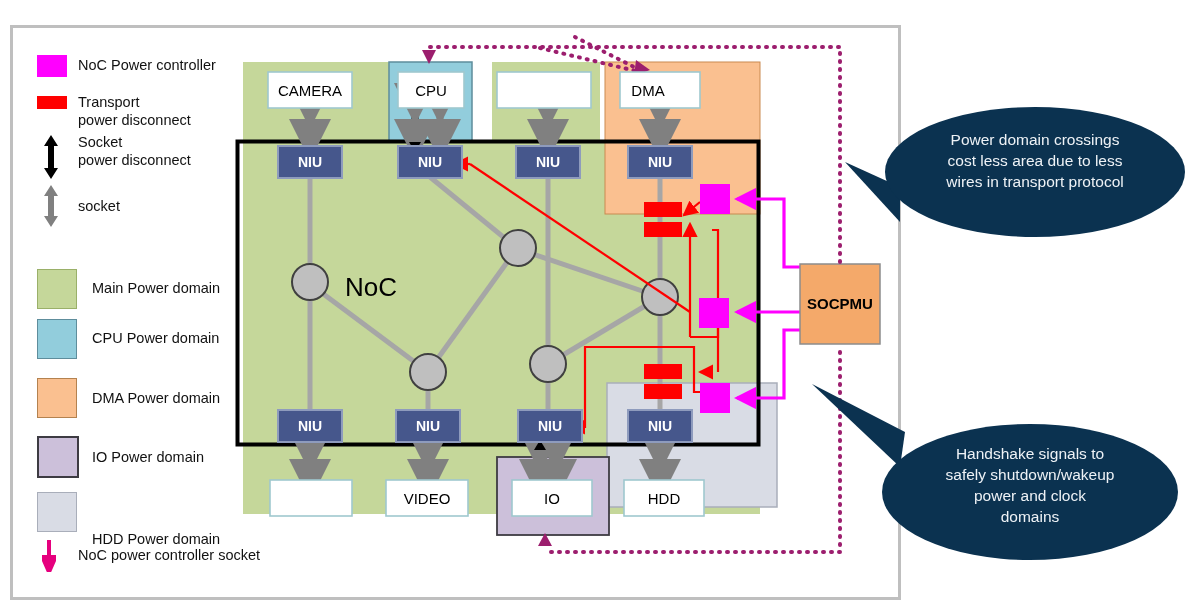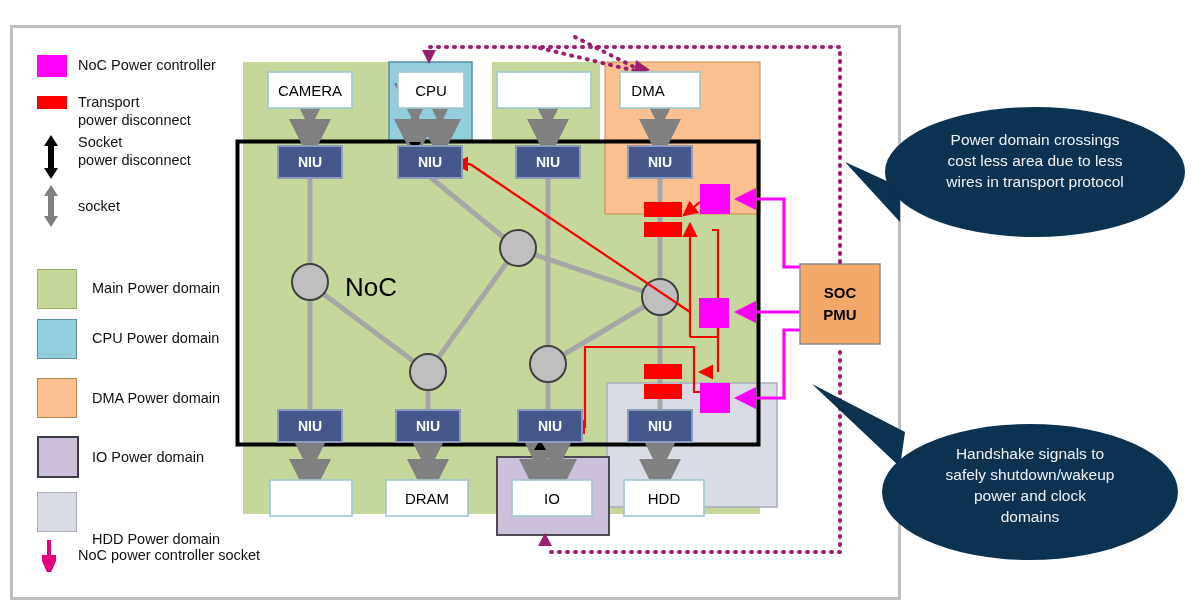--- a/index.html
+++ b/index.html
@@ -6,21 +6,21 @@
   body{width:1200px;height:601px;position:relative;overflow:hidden;
        font-family:"Liberation Sans","DejaVu Sans",sans-serif;}
   #stage{position:absolute;left:0;top:0;width:1200px;height:601px;margin-top:12px;}
   svg#scene{position:absolute;left:0;top:0;width:1200px;height:601px;}
   .leg-txt{position:absolute;font-size:14.5px;color:#111;line-height:1.22;white-space:pre-line;}
   .blockTxt{position:absolute;display:flex;align-items:center;justify-content:center;
             font-size:15px;color:#000;}
   .niuTxt{position:absolute;display:flex;align-items:center;justify-content:center;
           font-size:14px;font-weight:bold;color:#ffffff;}
   .pmuTxt{position:absolute;display:flex;align-items:center;justify-content:center;
-          flex-direction:column;font-size:15px;font-weight:bold;color:#000;line-height:1.45;}
+          flex-direction:row;font-size:15px;font-weight:bold;color:#000;line-height:1.45;}
   .nocTxt{position:absolute;font-size:26px;color:#000;}
   .callTxt{position:absolute;color:#eef2f6;font-size:15.5px;text-align:center;
            line-height:1.35;white-space:pre-line;}
 </style>
 </head>
 <body>
 
 <div id="stage">
 
   <svg id="scene" viewBox="0 0 1200 601">
@@ -229,21 +229,21 @@
         </svg>
     </div>
     <div class="leg-txt" style="left:78px;top:535px;">NoC power controller socket</div>
   </div>
 
   <div class="nocTxt" style="left:345px;top:260px;">NoC</div>
 
   <div class="blockTxt" style="left:268px;top:60px;width:84px;height:36px;">CAMERA</div>
   <div class="blockTxt" style="left:398px;top:60px;width:66px;height:36px;">CPU</div>
   <div class="blockTxt" style="left:600px;top:60px;width:96px;height:36px;">DMA</div>
-  <div class="blockTxt" style="left:386px;top:468px;width:82px;height:36px;">DRAM</div>
+  <div class="blockTxt" style="left:386px;top:468px;width:82px;height:36px;">VIDEO</div>
   <div class="blockTxt" style="left:512px;top:468px;width:80px;height:36px;">IO</div>
   <div class="blockTxt" style="left:624px;top:468px;width:80px;height:36px;border-radius:15px;">HDD</div>
 
   <div class="niuTxt" style="left:278px;top:134px;width:64px;height:32px;">NIU</div>
   <div class="niuTxt" style="left:398px;top:134px;width:64px;height:32px;">NIU</div>
   <div class="niuTxt" style="left:516px;top:134px;width:64px;height:32px;">NIU</div>
   <div class="niuTxt" style="left:628px;top:134px;width:64px;height:32px;">NIU</div>
   <div class="niuTxt" style="left:278px;top:398px;width:64px;height:32px;">NIU</div>
   <div class="niuTxt" style="left:396px;top:398px;width:64px;height:32px;">NIU</div>
   <div class="niuTxt" style="left:518px;top:398px;width:64px;height:32px;">NIU</div>

